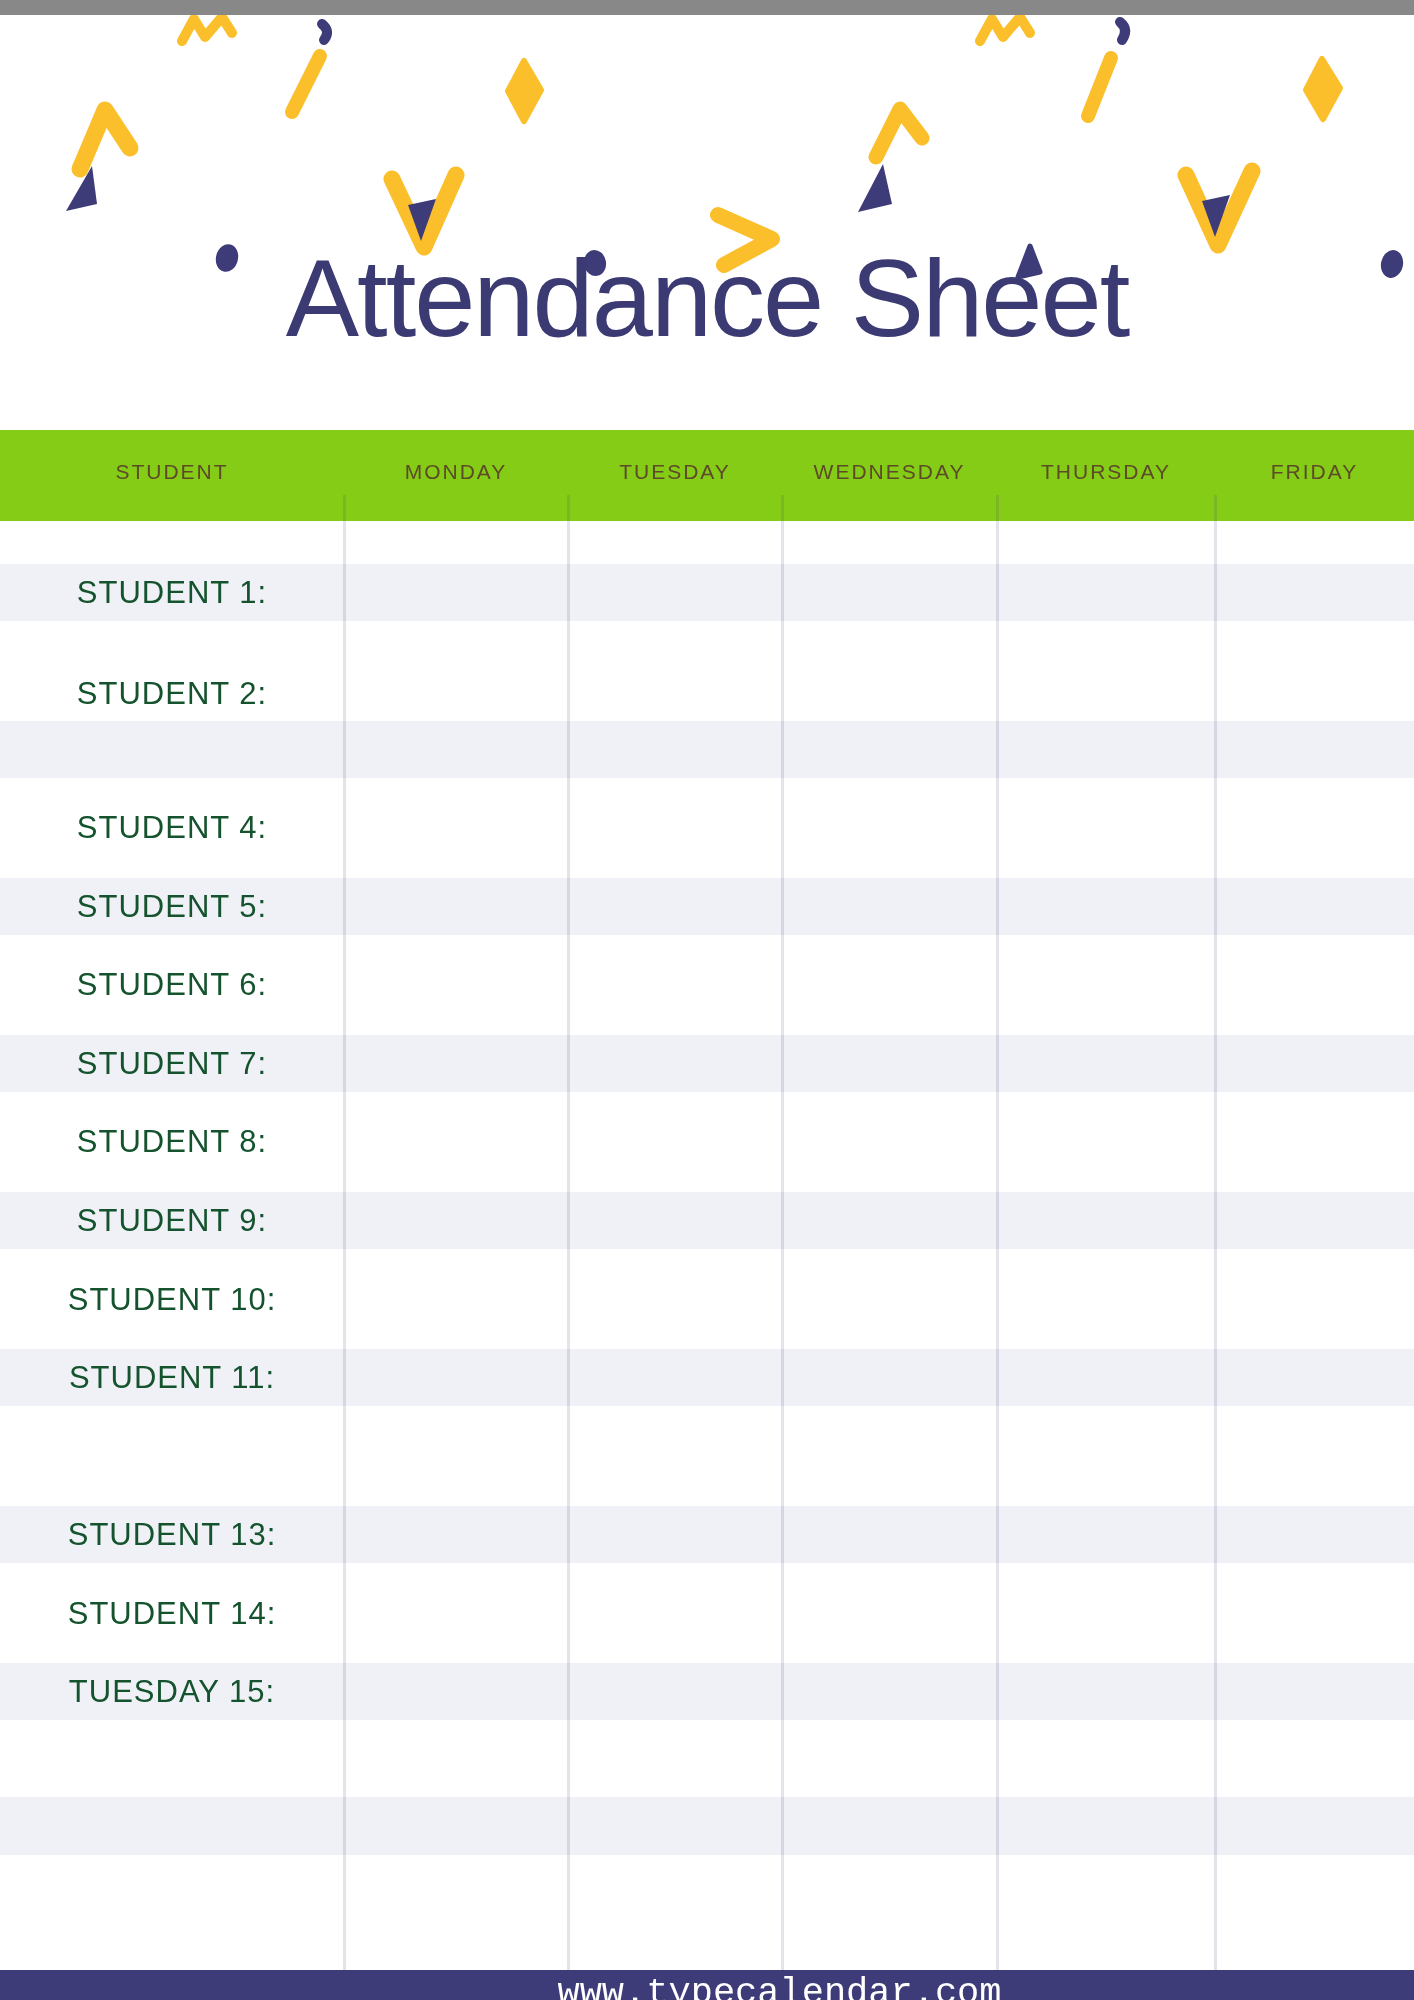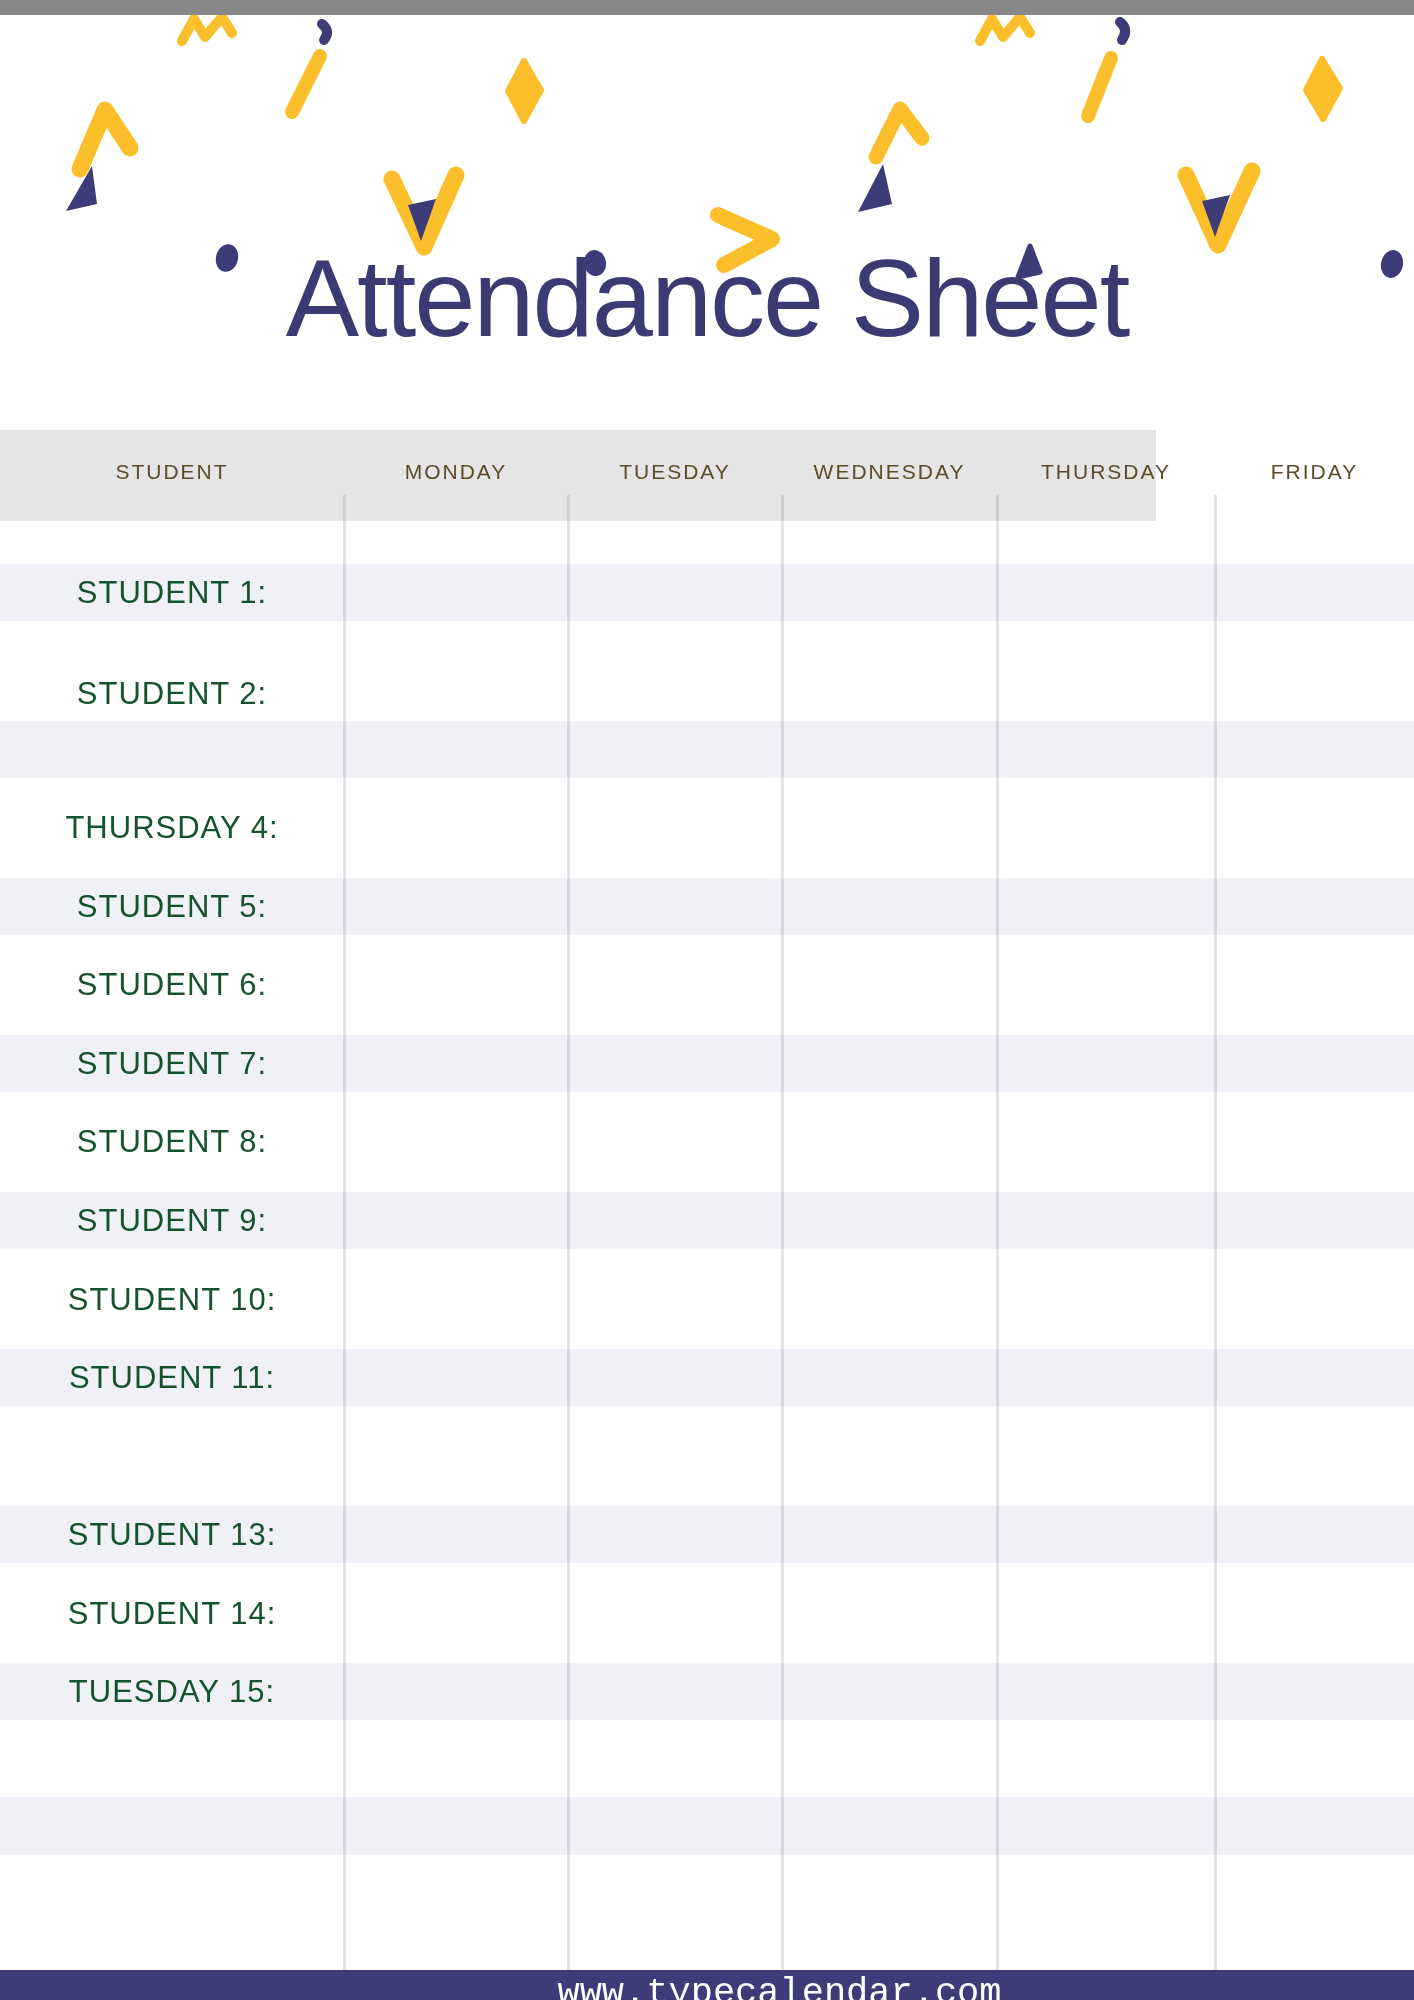--- a/index.html
+++ b/index.html
@@ -17,22 +17,22 @@
   .title{
     position:absolute;top:233px;left:0;width:1414px;
     text-align:center;
     font-size:110px;line-height:100px;
     letter-spacing:-2px;
     color:#3b3a72;
     white-space:nowrap;
   }
   
   .header-band{
-    position:absolute;left:0;top:415px;width:1156px;height:91px;
-    background:#e5e5e5;
+    position:absolute;left:0;top:415px;width:1414px;height:91px;
+    background:#84cc16;
   }
   .header-cell{
     position:absolute;top:0;height:84px;
     display:flex;align-items:center;justify-content:center;
     font-size:21px;letter-spacing:2px;
     color:#5d4a28;
     white-space:nowrap;
   }
   
   .divider{
@@ -160,21 +160,21 @@
   <div class="stripe tall" style="top:1782px"></div>
 
   <div class="divider" style="left:343px"></div>
   <div class="divider" style="left:567px"></div>
   <div class="divider" style="left:781px"></div>
   <div class="divider" style="left:996px"></div>
   <div class="divider" style="left:1214px"></div>
 
   <div class="row-label" style="top:549px">STUDENT 1:</div>
   <div class="row-label" style="top:650px">STUDENT 2:</div>
-  <div class="row-label" style="top:784px">THURSDAY 4:</div>
+  <div class="row-label" style="top:784px">STUDENT 4:</div>
   <div class="row-label" style="top:863px">STUDENT 5:</div>
   <div class="row-label" style="top:941px">STUDENT 6:</div>
   <div class="row-label" style="top:1020px">STUDENT 7:</div>
   <div class="row-label" style="top:1098px">STUDENT 8:</div>
   <div class="row-label" style="top:1177px">STUDENT 9:</div>
   <div class="row-label" style="top:1256px">STUDENT 10:</div>
   <div class="row-label" style="top:1334px">STUDENT 11:</div>
   <div class="row-label" style="top:1491px">STUDENT 13:</div>
   <div class="row-label" style="top:1570px">STUDENT 14:</div>
   <div class="row-label" style="top:1648px">TUESDAY 15:</div>

